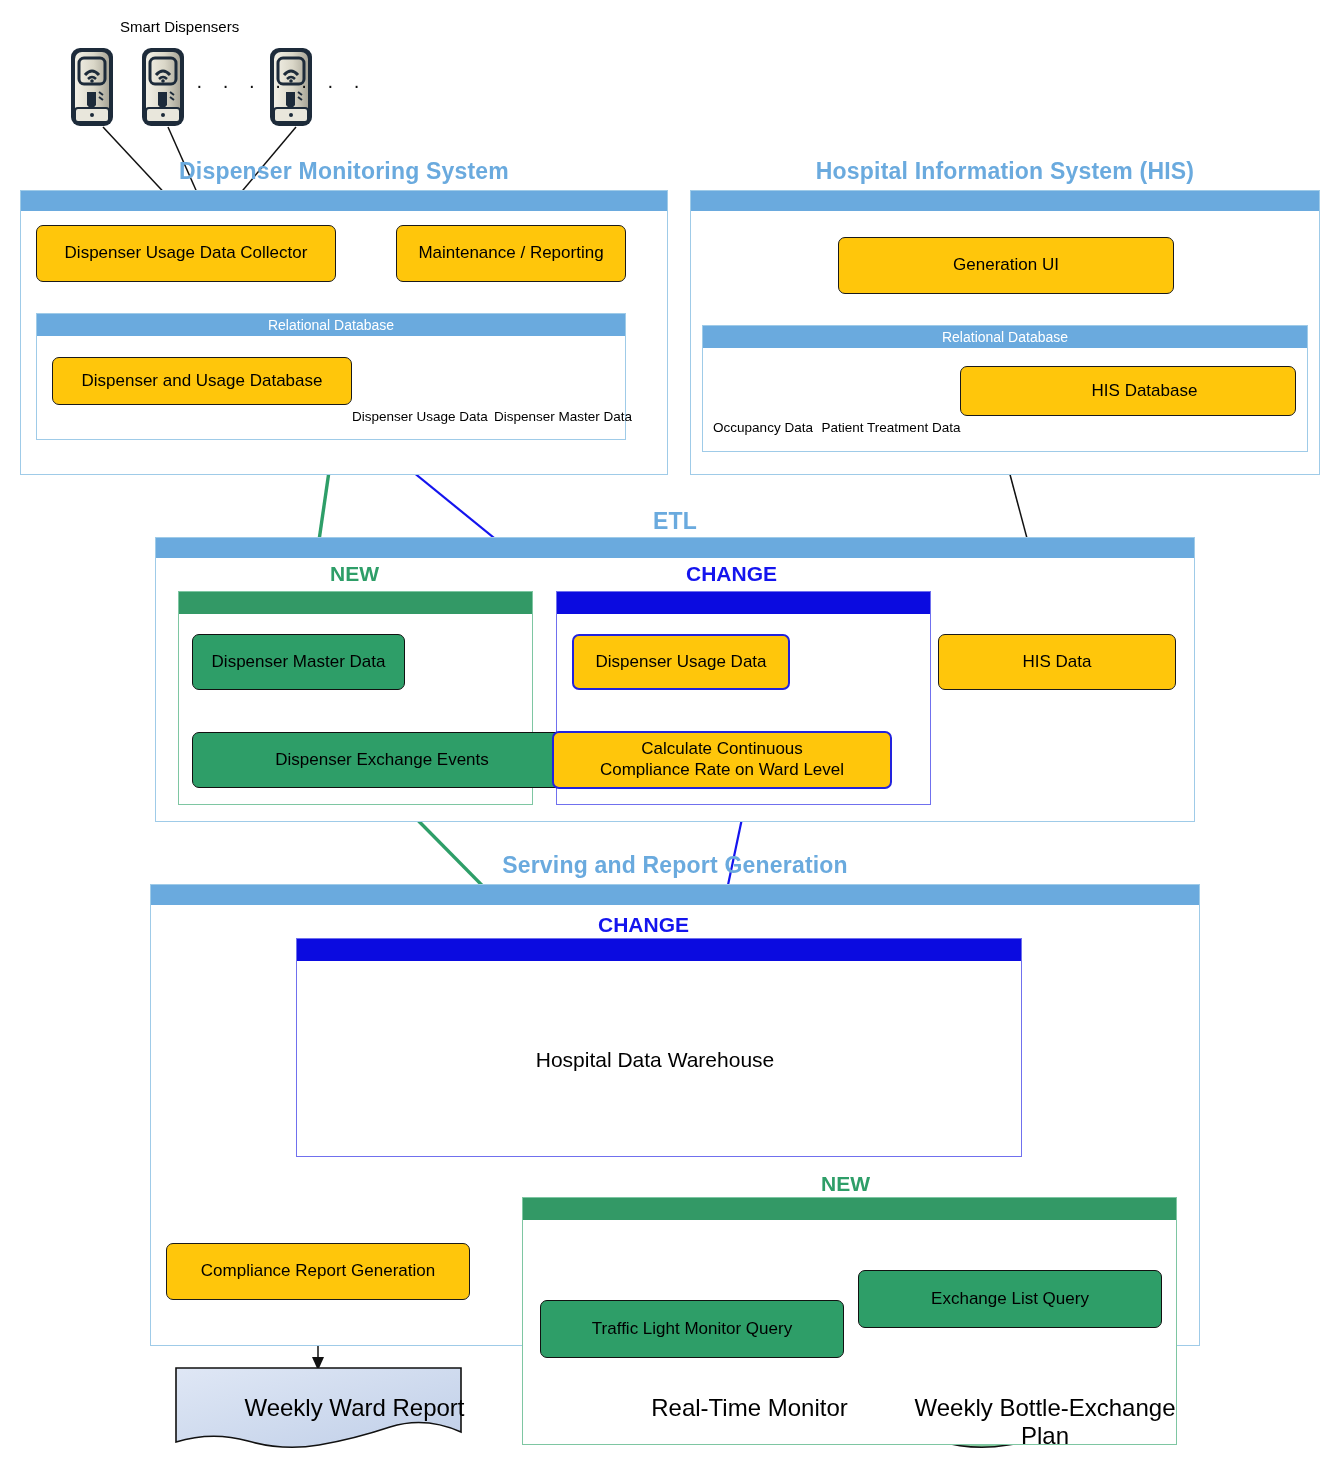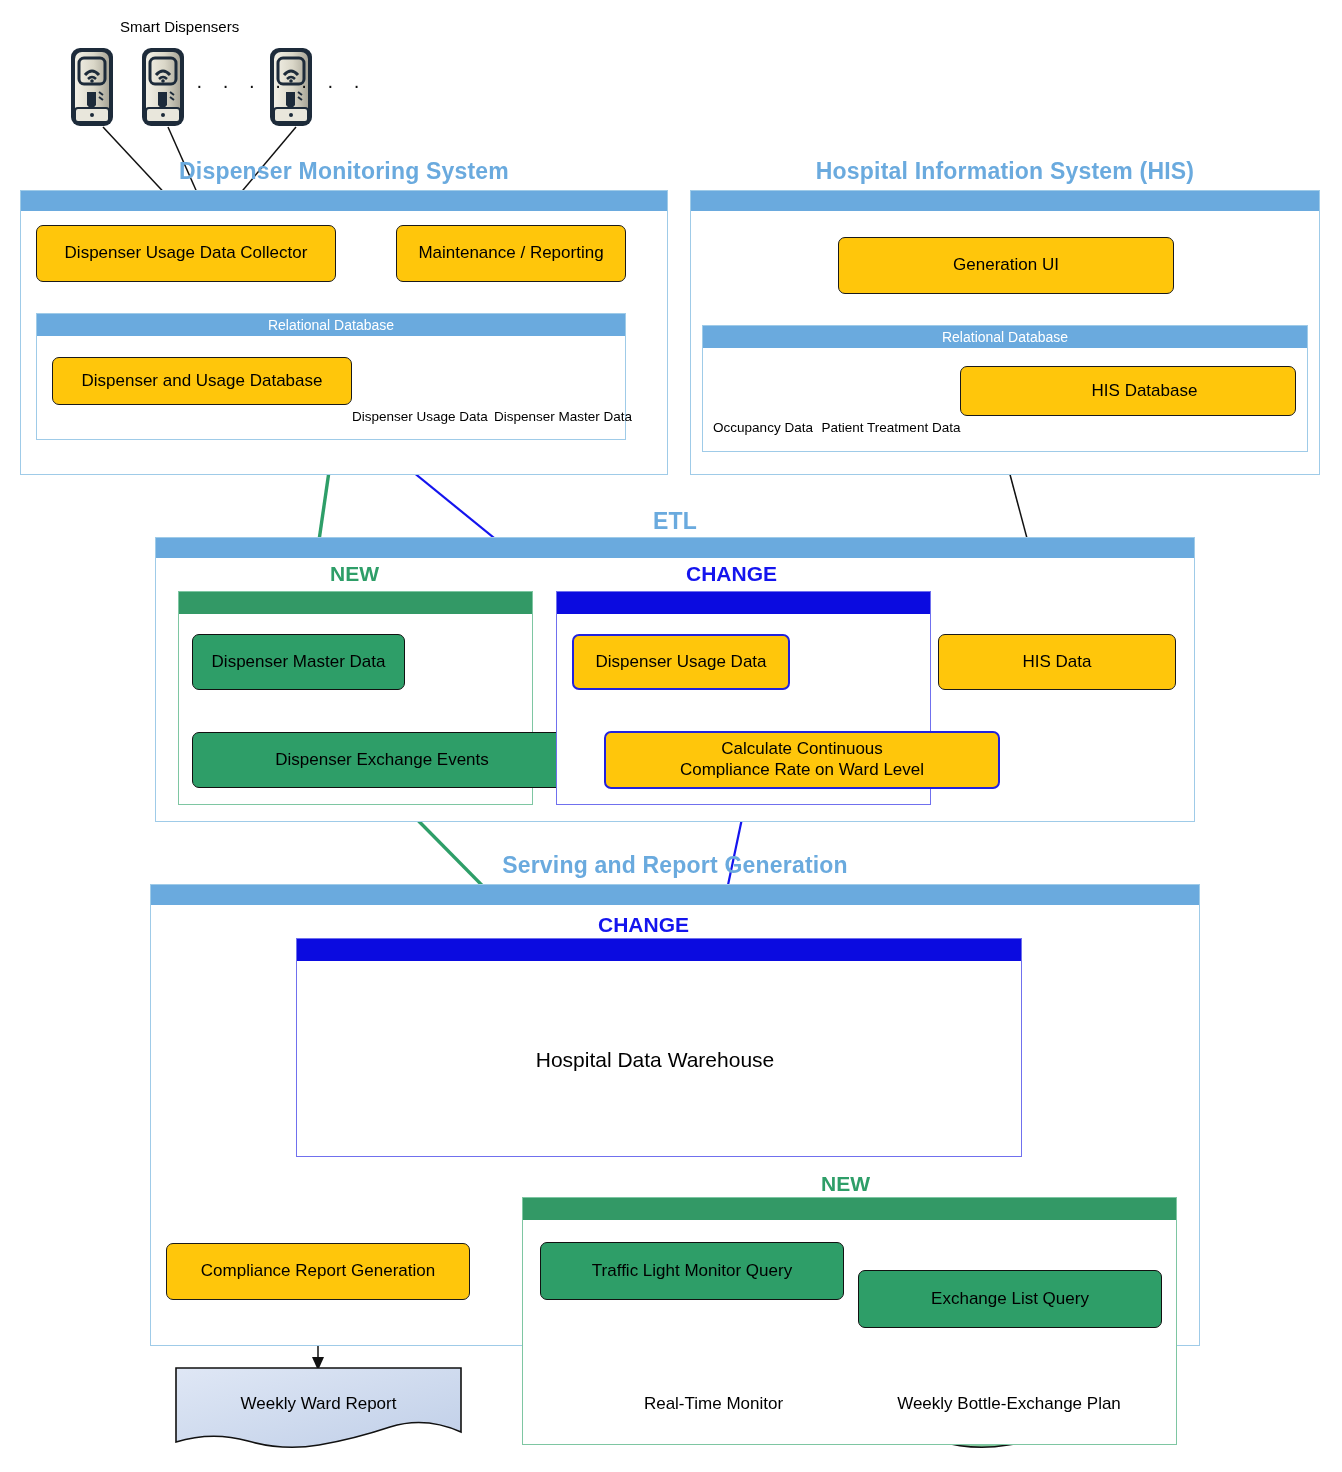--- a/index.html
+++ b/index.html
@@ -38,21 +38,21 @@
   .dots{position:absolute;color:#111;font-size:20px;letter-spacing:7px;}
 
   .smart-label{position:absolute;font-size:15px;color:#000;white-space:nowrap;}
 
   
   .warehouse{position:absolute;}
   .warehouse .wtext{position:absolute;width:100%;text-align:center;font-size:21px;color:#000;}
 
   
   .shape{position:absolute;}
-  .shape .stext{position:absolute;width:100%;text-align:center;font-size:17px;color:#000;}
+  .shape .stext{position:absolute;width:100%;text-align:center;font-size:24px;color:#000;margin-left:36px;}
 </style>
 </head>
 <body>
 
 <div id="stage">
 
   <svg class="edges" viewBox="0 0 1342 1472">
     <defs>
       <marker id="ahBlack" markerWidth="10" markerHeight="10" refX="8" refY="4" orient="auto">
         <path d="M0,0 L9,4 L0,8 z" fill="#111"></path>
@@ -269,21 +269,21 @@
     <div class="gband"></div>
   </div>
   <div class="node green" style="left:192px;top:634px;width:213px;height:56px;">Dispenser Master Data</div>
   <div class="node green" style="left:192px;top:732px;width:380px;height:56px;">Dispenser Exchange Events</div>
 
   <div class="tag chg" style="left:686px;top:562px;">CHANGE</div>
   <div class="grp chg" style="left:556px;top:591px;width:375px;height:214px;">
     <div class="gband"></div>
   </div>
   <div class="node amber bluebd" style="left:572px;top:634px;width:218px;height:56px;">Dispenser Usage Data</div>
-  <div class="node amber bluebd" style="left:604px;top:731px;width:396px;height:58px;white-space:pre-line;">Calculate Continuous
+  <div class="node amber bluebd" style="left:552px;top:731px;width:340px;height:58px;white-space:pre-line;">Calculate Continuous
 Compliance Rate on Ward Level</div>
 
   <div class="node amber" style="left:938px;top:634px;width:238px;height:56px;">HIS Data</div>
 
   <div class="panel-title" style="left:150px;top:852px;width:1050px;">Serving and Report Generation</div>
   <div class="panel" style="left:150px;top:884px;width:1050px;height:462px;">
     <div class="band"></div>
   </div>
 
   <div class="tag chg" style="left:598px;top:913px;">CHANGE</div>
@@ -293,21 +293,21 @@
   <div class="warehouse" style="left:307px;top:1048px;width:696px;">
     <div class="wtext">Hospital Data Warehouse</div>
   </div>
 
   <div class="tag new" style="left:821px;top:1172px;">NEW</div>
   <div class="grp new" style="left:522px;top:1197px;width:655px;height:248px;">
     <div class="gband"></div>
   </div>
 
   <div class="node amber" style="left:166px;top:1243px;width:304px;height:57px;">Compliance Report Generation</div>
-  <div class="node green" style="left:540px;top:1242px;width:304px;height:58px;">Traffic Light Monitor Query</div>
+  <div class="node green" style="left:540px;top:1300px;width:304px;height:58px;">Traffic Light Monitor Query</div>
   <div class="node green" style="left:858px;top:1270px;width:304px;height:58px;">Exchange List Query</div>
 
   <div class="shape" style="left:176px;top:1394px;width:285px;">
     <div class="stext">Weekly Ward Report</div>
   </div>
   <div class="shape" style="left:601px;top:1394px;width:225px;">
     <div class="stext">Real-Time Monitor</div>
   </div>
   <div class="shape" style="left:868px;top:1394px;width:282px;">
     <div class="stext">Weekly Bottle-Exchange Plan</div>

